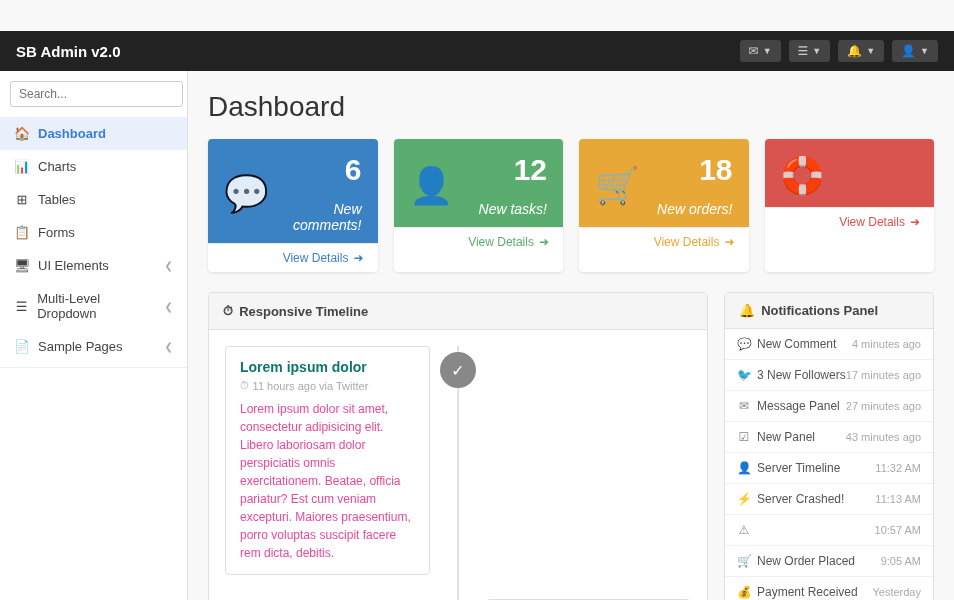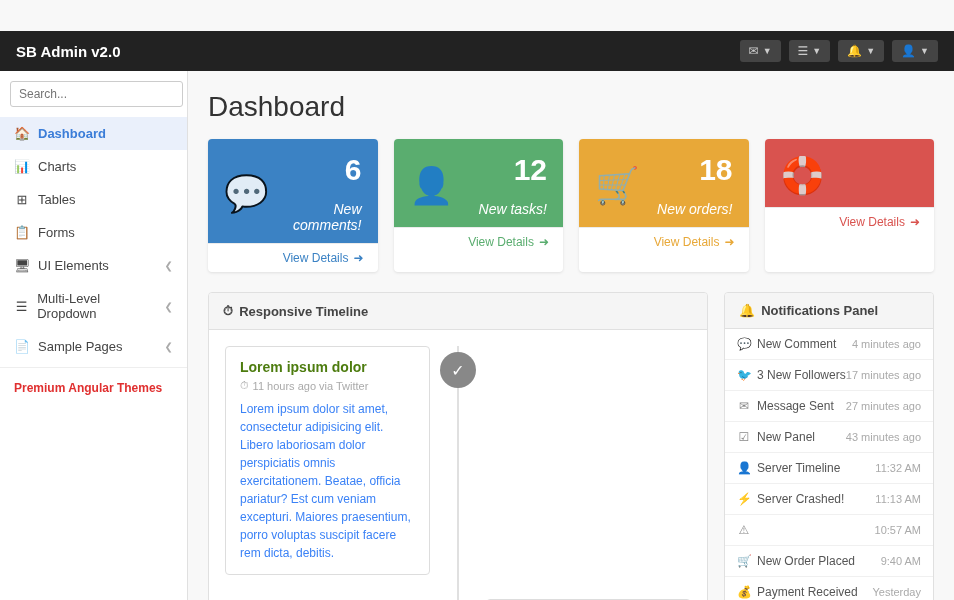--- a/index.html
+++ b/index.html
@@ -174,23 +174,23 @@
     }
     .timeline-content {
       width: calc(50% - 28px);
       background: #fff;
       border: 1px solid #ddd;
       border-radius: 4px;
       padding: 12px 14px;
       font-size: 12px;
       position: relative;
     }
-    .timeline-content h4 { font-size: 14px; font-weight: 600; margin-bottom: 4px; color: #4d7c0f; }
+    .timeline-content h4 { font-size: 14px; font-weight: 600; margin-bottom: 4px; color: #0f766e; }
     .timeline-content .time-info { color: #aaa; font-size: 11px; margin-bottom: 8px; display: flex; align-items: center; gap: 4px; }
-    .timeline-content p { color: #3b82f6; line-height: 1.5; }
+    .timeline-content p { color: #ec4899; line-height: 1.5; }
     .timeline-badge {
       position: absolute;
       left: 50%;
       transform: translateX(-50%);
       width: 36px; height: 36px;
       border-radius: 50%;
       display: flex; align-items: center; justify-content: center;
       color: #fff;
       font-size: 16px;
       z-index: 2;
@@ -296,21 +296,20 @@
       </li>
       <li>
         <a href="#">
           <span class="icon-sm">📄</span>
           <span>Sample Pages</span>
           <span class="arrow">❮</span>
         </a>
       </li>
     </ul>
     <div class="sidebar-divider"></div>
-    <div class="sidebar-premium">Premium Angular Themes</div>
   </aside>
 
   <main class="main-content">
     <h1 class="page-title">Dashboard</h1>
 
     <div class="stat-cards">
 
       <div class="stat-card">
         <div class="stat-card-top bg-blue">
           <span class="stat-card-icon">💬</span>
@@ -429,21 +428,21 @@
           <div class="notif-item">
             <div class="notif-left">
               <span class="notif-icon">🐦</span>
               <span>3 New Followers</span>
             </div>
             <span class="notif-time">17 minutes ago</span>
           </div>
           <div class="notif-item">
             <div class="notif-left">
               <span class="notif-icon">✉</span>
-              <span>Message Sent</span>
+              <span>Message Panel</span>
             </div>
             <span class="notif-time">27 minutes ago</span>
           </div>
           <div class="notif-item">
             <div class="notif-left">
               <span class="notif-icon">☑</span>
               <span>New Panel</span>
             </div>
             <span class="notif-time">43 minutes ago</span>
           </div>
@@ -465,21 +464,21 @@
             <div class="notif-left">
               <span class="notif-icon">⚠</span>
             </div>
             <span class="notif-time">10:57 AM</span>
           </div>
           <div class="notif-item">
             <div class="notif-left">
               <span class="notif-icon">🛒</span>
               <span>New Order Placed</span>
             </div>
-            <span class="notif-time">9:40 AM</span>
+            <span class="notif-time">9:05 AM</span>
           </div>
           <div class="notif-item">
             <div class="notif-left">
               <span class="notif-icon">💰</span>
               <span>Payment Received</span>
             </div>
             <span class="notif-time">Yesterday</span>
           </div>
         </div>
         <a href="#" class="view-all">View All Alerts</a>

